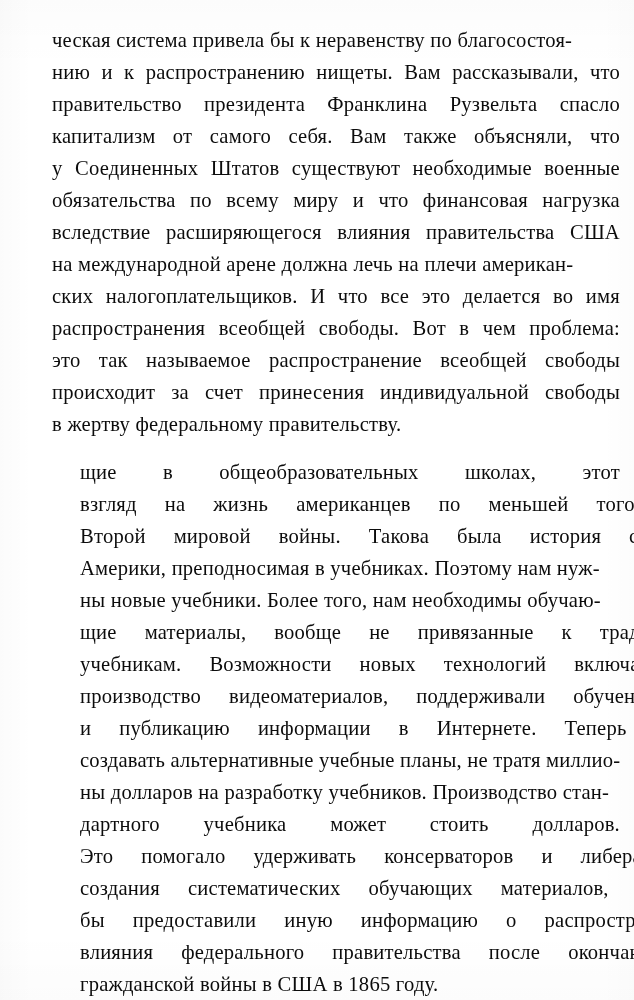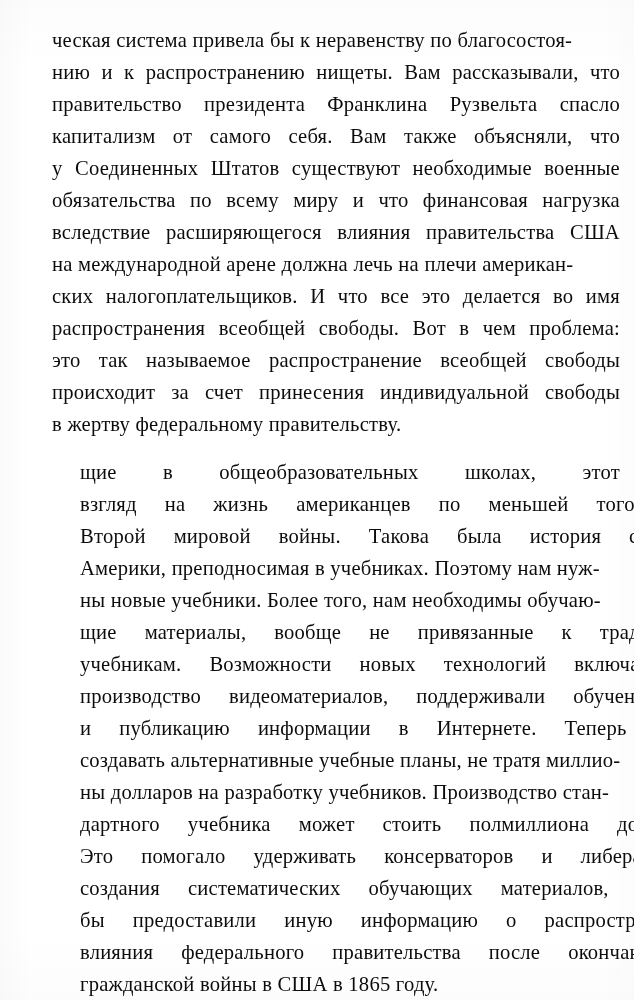--- a/index.html
+++ b/index.html
@@ -255,21 +255,20 @@
           <span class="w">Теперь</span>
           <span class="w">мы</span>
         </div>
         <div class="line last">создавать альтернативные учебные планы, не тратя миллио-</div>
         <div class="line last">ны долларов на разработку учебников. Производство стан-</div>
         <div class="line justified">
           <span class="w">дартного</span>
           <span class="w">учебника</span>
           <span class="w">может</span>
           <span class="w">стоить</span>
-          <span class="w">полмиллиона</span>
           <span class="w">долларов.</span>
         </div>
         <div class="line justified">
           <span class="w">Это</span>
           <span class="w">помогало</span>
           <span class="w">удерживать</span>
           <span class="w">консерваторов</span>
           <span class="w">и</span>
           <span class="w">либералов</span>
         </div>

